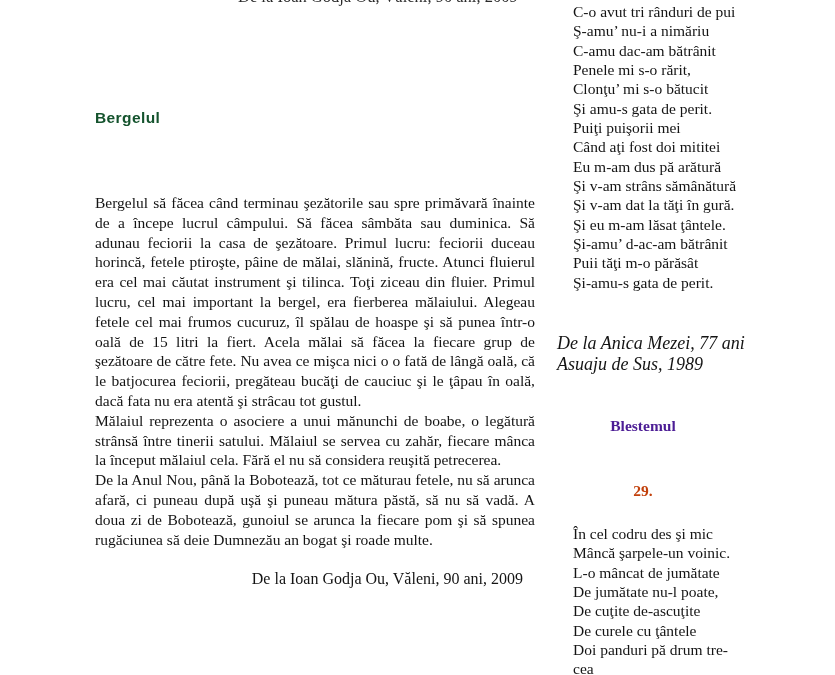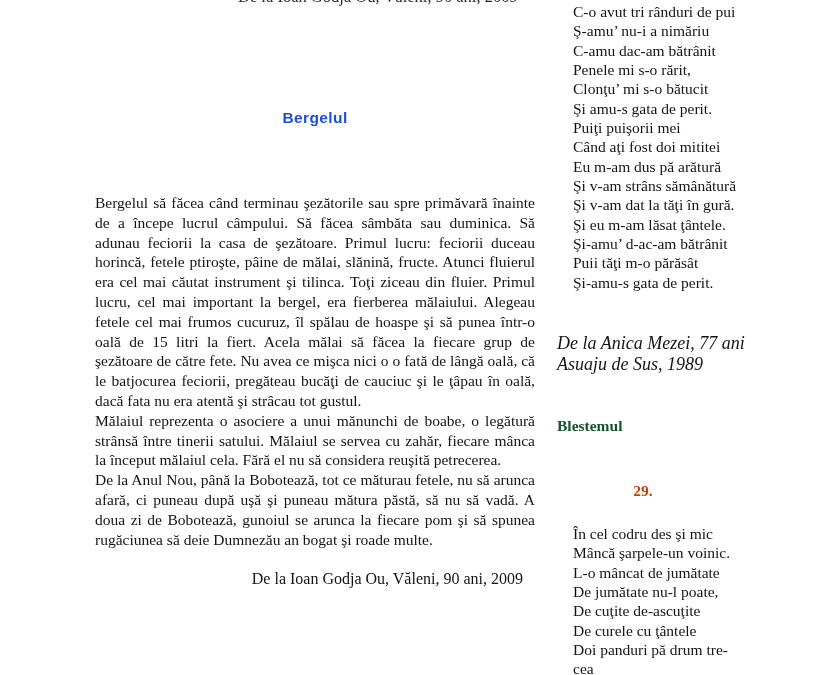--- a/index.html
+++ b/index.html
@@ -18,24 +18,23 @@
     overflow: hidden;
   }
   .cut-line > span {
     position: absolute; left: 0; top: -13px;
     white-space: nowrap; font-size: 16.5px; line-height: 19px; color: #2a2a2a;
   }
 
   
   .left-title {
     position: absolute; left: 95px; top: 109px; width: 440px; margin: 0;
-    text-align: center;
     font-family: "Liberation Sans", sans-serif;
     font-weight: bold; font-size: 15.5px; letter-spacing: 0.4px;
-    color: #1d4ed8;
+    color: #14532d;
   }
   .left-body {
     position: absolute; left: 95px; top: 193px; width: 440px;
     font-size: 15.5px; line-height: 19.8px;
     text-align: justify;
   }
   .left-body p { margin: 0; }
   .left-attrib {
     position: absolute; left: 95px; top: 570px; width: 428px;
     text-align: right; font-size: 16px; color: #141414;
@@ -45,21 +44,21 @@
   .poem { position: absolute; left: 557px; font-size: 15.5px; line-height: 19.35px; margin-left: 16px; }
   .poem1 { top: 2px; width: 278px; }
   .poem2 { top: 524px; width: 278px; }
   .poem-line { white-space: nowrap; }
   .right-attrib {
     position: absolute; left: 557px; top: 333px; width: 278px;
     font-style: italic; font-size: 18px; line-height: 21px;
   }
   .section-title {
     position: absolute; left: 557px; top: 417px; width: 172px;
-    text-align: left; font-weight: bold; font-size: 15.5px; color: #14532d;
+    text-align: center; font-weight: bold; font-size: 15.5px; color: #4c1d95;
   }
   .poem-number {
     position: absolute; left: 557px; top: 482px; width: 172px;
     text-align: center; font-weight: bold; font-size: 15.5px; color: #c2410c;
   }
 </style>
 </head>
 <body>
 
 <div class="page">

